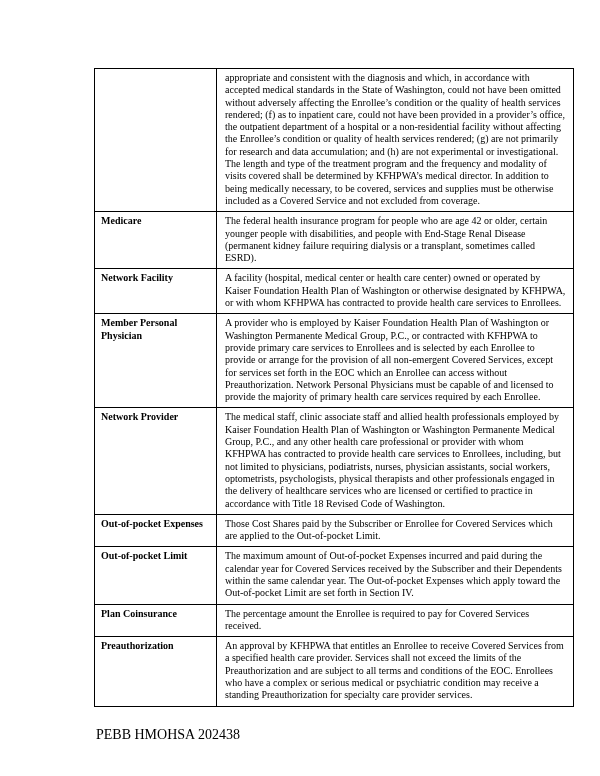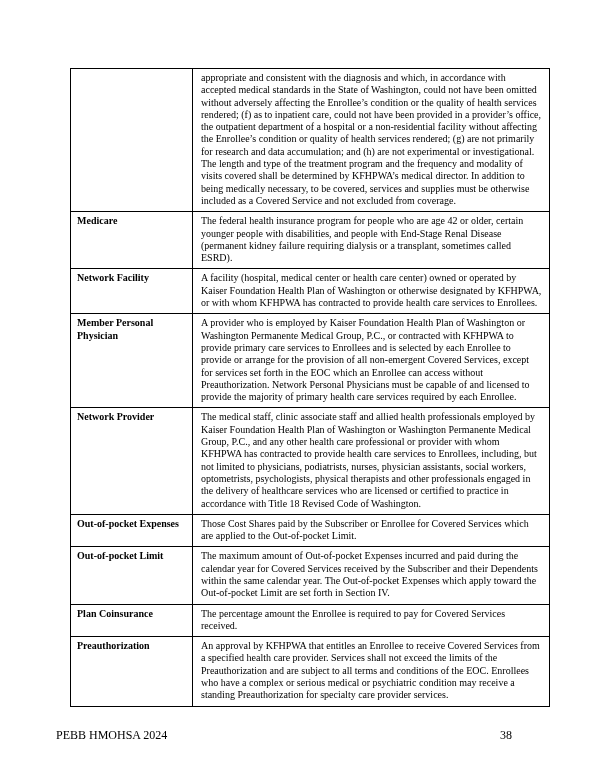--- a/index.html
+++ b/index.html
@@ -12,20 +12,21 @@
     height: 776px;
     position: relative;
     font-family: "Liberation Serif", serif;
     color: #000000;
     overflow: hidden;
   }
   .page {
     position: absolute;
     inset: 0;
     background: #ffffff;
+    margin-left: 24px;
   }
   table.def-table {
     position: absolute;
     left: 70px;
     top: 68px;
     width: 480px;
     border-collapse: collapse;
     table-layout: fixed;
   }
   table.def-table td {
@@ -37,26 +38,25 @@
   td.term-cell {
     width: 105px;
     font-weight: bold;
     padding: 3px 10px 4px 6px;
   }
   td.def-cell {
     padding: 3px 6px 4px 8px;
   }
   .footer {
     position: absolute;
-    left: 56px;
+    left: 72px;
     top: 729px;
     width: 456px;
     display: flex;
-    justify-content: space-between;
-    font-size: 12px;
+    font-size: 14px;
     line-height: 12px;
   }
 </style>
 </head>
 <body>
 
 <div class="page">
 
   <table class="def-table">
     <tbody>

